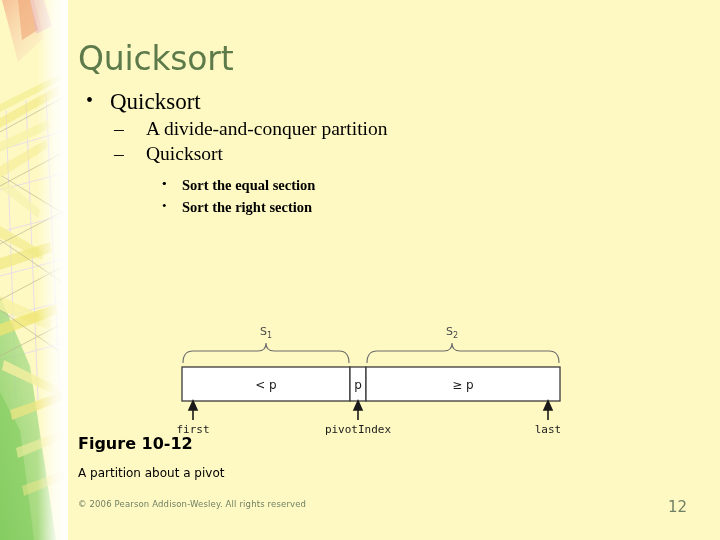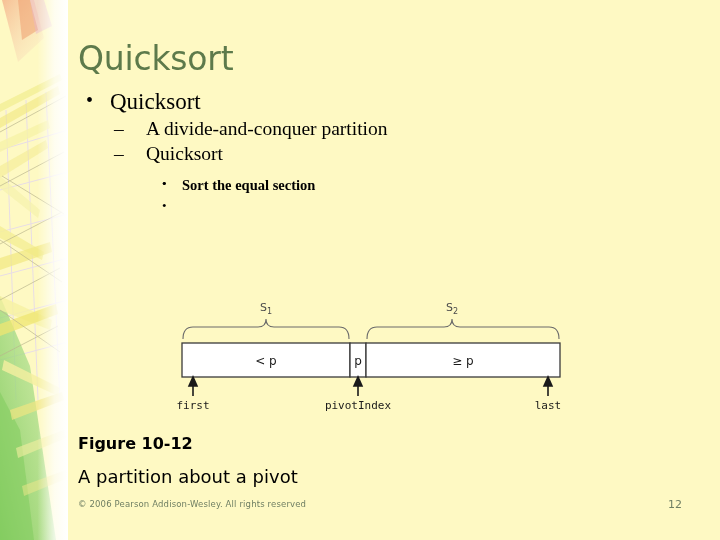--- a/index.html
+++ b/index.html
@@ -92,21 +92,21 @@
     top: -1px;
     font-size: 13px;
     font-weight: normal;
   }
   .lvl3:first-of-type { margin-top: 10px; }
 
   
   .figure {
     position: absolute;
     left: 176px;
-    top: 297px;
+    top: 321px;
     width: 390px;
     height: 115px;
   }
   .fig-svg { display: block; }
 
   
   .cap-title {
     position: absolute;
     left: 78px;
     top: 434px;
@@ -114,40 +114,40 @@
     font-size: 16px;
     font-weight: bold;
     color: #000000;
     text-align: right;
   }
   .cap-sub {
     position: absolute;
     left: 78px;
     top: 466px;
     font-family: "DejaVu Sans", sans-serif;
-    font-size: 18px;
+    font-size: 12px;
     color: #000000;
   }
 
   
   .footer-copy {
     position: absolute;
     left: 78px;
     top: 499px;
     font-family: "DejaVu Sans", sans-serif;
     font-size: 8.5px;
     color: #6f7f63;
     letter-spacing: 0.15px;
   }
   .footer-page {
     position: absolute;
     left: 668px;
     top: 498px;
     font-family: "DejaVu Sans", sans-serif;
-    font-size: 11px;
+    font-size: 15px;
     color: #6f7f63;
   }
 </style>
 </head>
 <body>
 
 <div id="slide">
 
   <div class="deco">
     <svg width="68" height="540" viewBox="0 0 68 540" xmlns="http://www.w3.org/2000/svg">
@@ -235,20 +235,21 @@
       <span class="mk">•</span>
     </div>
 
     <div class="lvl3">
       <span class="mk">•</span>
       <span>Sort the equal section</span>
     </div>
 
     <div class="lvl3">
       <span class="mk">•</span>
+      <span>Sort the right section</span>
     </div>
 
   </div>
 
   <div class="figure">
     <svg class="fig-svg" width="390" height="115" viewBox="0 0 390 115" xmlns="http://www.w3.org/2000/svg">
 
       <text x="90" y="14" font-family="DejaVu Sans, sans-serif" font-size="11" fill="#4a4a4a" text-anchor="middle">S<tspan font-size="8" dy="3">1</tspan></text>
       <text x="276" y="14" font-family="DejaVu Sans, sans-serif" font-size="11" fill="#4a4a4a" text-anchor="middle">S<tspan font-size="8" dy="3">2</tspan></text>
 

